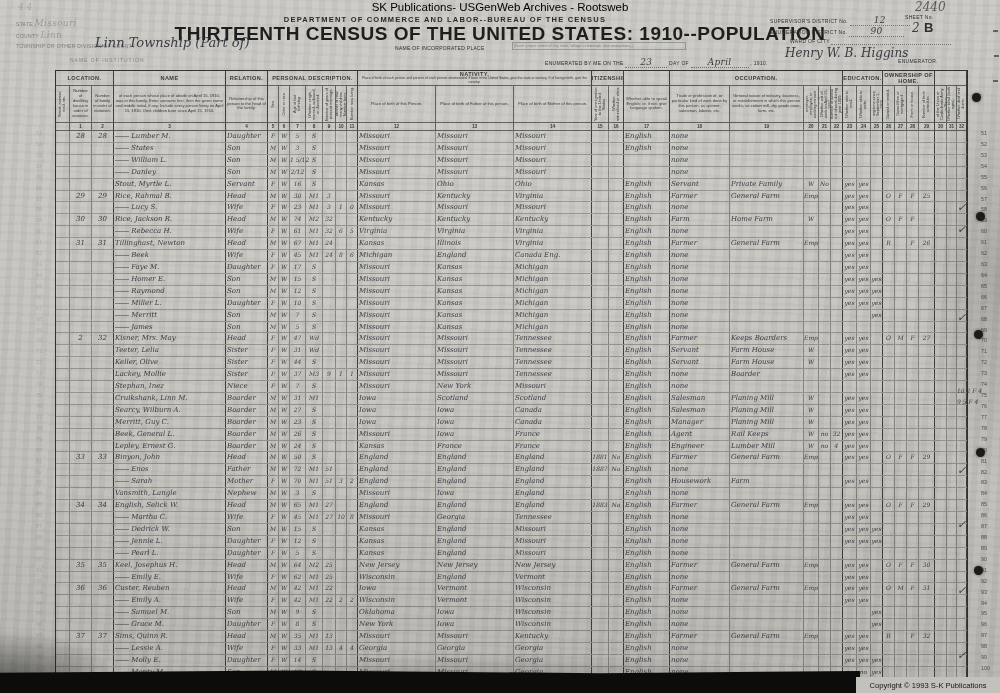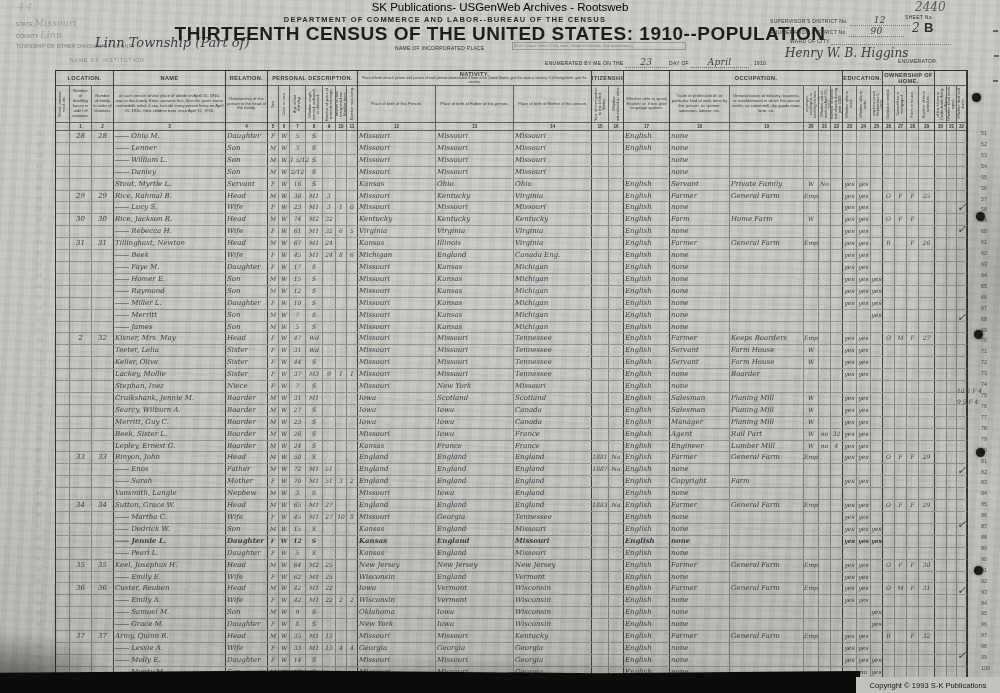--- a/index.html
+++ b/index.html
@@ -280,21 +280,21 @@
         <div class="hdr-cell numrow" style="height: 7px;">28</div>
         <div class="hdr-cell numrow hb" style="height: 7px;">29</div>
         <div class="hdr-cell numrow" style="height: 7px;">30</div>
         <div class="hdr-cell numrow" style="height: 7px;">31</div>
         <div class="hdr-cell numrow hb" style="height: 7px;">32</div>
       </div>
       <div class="grid row" style="grid-template-columns: 14px 22px 22px 112px 42px 11px 11px 16px 17px 13px 11px 11px 78px 78px 78px 17px 15px 46px 60px 74px 15px 12px 12px 14px 14px 12px 12px 12px 12px 16px 12px 10px 10px; height: 10.92px;">
         <div class="row-cell hw c" style="font-size: 6px;"></div>
         <div class="row-cell hw c">28</div>
         <div class="row-cell hw hb c">28</div>
-        <div class="row-cell hw hb">―― Ohio M.</div>
+        <div class="row-cell hw hb">―― Lumber M.</div>
         <div class="row-cell hw hb">Daughter</div>
         <div class="row-cell hw c" style="font-size: 6px;">F</div>
         <div class="row-cell hw c" style="font-size: 6px;">W</div>
         <div class="row-cell hw c" style="font-size: 6px;">5</div>
         <div class="row-cell hw c" style="font-size: 6px;">S</div>
         <div class="row-cell hw c" style="font-size: 6px;"></div>
         <div class="row-cell hw c" style="font-size: 6px;"></div>
         <div class="row-cell hw hb c" style="font-size: 6px;"></div>
         <div class="row-cell hw">Missouri</div>
         <div class="row-cell hw">Missouri</div>
@@ -315,21 +315,21 @@
         <div class="row-cell hw c" style="font-size: 6px;"></div>
         <div class="row-cell hw hb c" style="font-size: 6px;"></div>
         <div class="row-cell hw c" style="font-size: 6px;"></div>
         <div class="row-cell hw c" style="font-size: 6px;"></div>
         <div class="row-cell hw hb c" style="font-size: 6px;"></div>
       </div>
       <div class="grid row" style="grid-template-columns: 14px 22px 22px 112px 42px 11px 11px 16px 17px 13px 11px 11px 78px 78px 78px 17px 15px 46px 60px 74px 15px 12px 12px 14px 14px 12px 12px 12px 12px 16px 12px 10px 10px; height: 10.92px;">
         <div class="row-cell hw c" style="font-size: 6px;"></div>
         <div class="row-cell hw c"></div>
         <div class="row-cell hw hb c"></div>
-        <div class="row-cell hw hb">―― Lenner</div>
+        <div class="row-cell hw hb">―― States</div>
         <div class="row-cell hw hb">Son</div>
         <div class="row-cell hw c" style="font-size: 6px;">M</div>
         <div class="row-cell hw c" style="font-size: 6px;">W</div>
         <div class="row-cell hw c" style="font-size: 6px;">3</div>
         <div class="row-cell hw c" style="font-size: 6px;">S</div>
         <div class="row-cell hw c" style="font-size: 6px;"></div>
         <div class="row-cell hw c" style="font-size: 6px;"></div>
         <div class="row-cell hw hb c" style="font-size: 6px;"></div>
         <div class="row-cell hw">Missouri</div>
         <div class="row-cell hw">Missouri</div>
@@ -1050,21 +1050,21 @@
         <div class="row-cell hw c" style="font-size: 6px;"></div>
         <div class="row-cell hw hb c" style="font-size: 6px;"></div>
         <div class="row-cell hw c" style="font-size: 6px;"></div>
         <div class="row-cell hw c" style="font-size: 6px;"></div>
         <div class="row-cell hw hb c" style="font-size: 6px;"></div>
       </div>
       <div class="grid row" style="grid-template-columns: 14px 22px 22px 112px 42px 11px 11px 16px 17px 13px 11px 11px 78px 78px 78px 17px 15px 46px 60px 74px 15px 12px 12px 14px 14px 12px 12px 12px 12px 16px 12px 10px 10px; height: 10.92px;">
         <div class="row-cell hw c" style="font-size: 6px;"></div>
         <div class="row-cell hw c"></div>
         <div class="row-cell hw hb c"></div>
-        <div class="row-cell hw hb">Cruikshank, Jennie M.</div>
+        <div class="row-cell hw hb">Cruikshank, Linn M.</div>
         <div class="row-cell hw hb">Boarder</div>
         <div class="row-cell hw c" style="font-size: 6px;">M</div>
         <div class="row-cell hw c" style="font-size: 6px;">W</div>
         <div class="row-cell hw c" style="font-size: 6px;">31</div>
         <div class="row-cell hw c" style="font-size: 6px;">M1</div>
         <div class="row-cell hw c" style="font-size: 6px;"></div>
         <div class="row-cell hw c" style="font-size: 6px;"></div>
         <div class="row-cell hw hb c" style="font-size: 6px;"></div>
         <div class="row-cell hw">Iowa</div>
         <div class="row-cell hw">Scotland</div>
@@ -1155,37 +1155,37 @@
         <div class="row-cell hw c" style="font-size: 6px;"></div>
         <div class="row-cell hw hb c" style="font-size: 6px;"></div>
         <div class="row-cell hw c" style="font-size: 6px;"></div>
         <div class="row-cell hw c" style="font-size: 6px;"></div>
         <div class="row-cell hw hb c" style="font-size: 6px;"></div>
       </div>
       <div class="grid row" style="grid-template-columns: 14px 22px 22px 112px 42px 11px 11px 16px 17px 13px 11px 11px 78px 78px 78px 17px 15px 46px 60px 74px 15px 12px 12px 14px 14px 12px 12px 12px 12px 16px 12px 10px 10px; height: 10.92px;">
         <div class="row-cell hw c" style="font-size: 6px;"></div>
         <div class="row-cell hw c"></div>
         <div class="row-cell hw hb c"></div>
-        <div class="row-cell hw hb">Beek, Sister L.</div>
+        <div class="row-cell hw hb">Beek, General L.</div>
         <div class="row-cell hw hb">Boarder</div>
         <div class="row-cell hw c" style="font-size: 6px;">M</div>
         <div class="row-cell hw c" style="font-size: 6px;">W</div>
         <div class="row-cell hw c" style="font-size: 6px;">26</div>
         <div class="row-cell hw c" style="font-size: 6px;">S</div>
         <div class="row-cell hw c" style="font-size: 6px;"></div>
         <div class="row-cell hw c" style="font-size: 6px;"></div>
         <div class="row-cell hw hb c" style="font-size: 6px;"></div>
         <div class="row-cell hw">Missouri</div>
         <div class="row-cell hw">Iowa</div>
         <div class="row-cell hw hb">France</div>
         <div class="row-cell hw c" style="font-size: 6px;"></div>
         <div class="row-cell hw hb c" style="font-size: 6px;"></div>
         <div class="row-cell hw hb">English</div>
         <div class="row-cell hw">Agent</div>
-        <div class="row-cell hw">Rail Part</div>
+        <div class="row-cell hw">Rail Keeps</div>
         <div class="row-cell hw c" style="font-size: 6px;">W</div>
         <div class="row-cell hw c" style="font-size: 6px;">no</div>
         <div class="row-cell hw hb c" style="font-size: 6px;">32</div>
         <div class="row-cell hw c" style="font-size: 6px;">yes</div>
         <div class="row-cell hw c" style="font-size: 6px;">yes</div>
         <div class="row-cell hw hb c" style="font-size: 6px;"></div>
         <div class="row-cell hw c" style="font-size: 6px;"></div>
         <div class="row-cell hw c" style="font-size: 6px;"></div>
         <div class="row-cell hw c" style="font-size: 6px;"></div>
         <div class="row-cell hw hb c" style="font-size: 6px;"></div>
@@ -1310,21 +1310,21 @@
         <div class="row-cell hw c" style="font-size: 6px;">M1</div>
         <div class="row-cell hw c" style="font-size: 6px;">51</div>
         <div class="row-cell hw c" style="font-size: 6px;">3</div>
         <div class="row-cell hw hb c" style="font-size: 6px;">2</div>
         <div class="row-cell hw">England</div>
         <div class="row-cell hw">England</div>
         <div class="row-cell hw hb">England</div>
         <div class="row-cell hw c" style="font-size: 6px;"></div>
         <div class="row-cell hw hb c" style="font-size: 6px;"></div>
         <div class="row-cell hw hb">English</div>
-        <div class="row-cell hw">Copyright</div>
+        <div class="row-cell hw">Housework</div>
         <div class="row-cell hw">Farm</div>
         <div class="row-cell hw c" style="font-size: 6px;"></div>
         <div class="row-cell hw c" style="font-size: 6px;"></div>
         <div class="row-cell hw hb c" style="font-size: 6px;"></div>
         <div class="row-cell hw c" style="font-size: 6px;">yes</div>
         <div class="row-cell hw c" style="font-size: 6px;">yes</div>
         <div class="row-cell hw hb c" style="font-size: 6px;"></div>
         <div class="row-cell hw c" style="font-size: 6px;"></div>
         <div class="row-cell hw c" style="font-size: 6px;"></div>
         <div class="row-cell hw c" style="font-size: 6px;"></div>
@@ -1365,21 +1365,21 @@
         <div class="row-cell hw c" style="font-size: 6px;"></div>
         <div class="row-cell hw hb c" style="font-size: 6px;"></div>
         <div class="row-cell hw c" style="font-size: 6px;"></div>
         <div class="row-cell hw c" style="font-size: 6px;"></div>
         <div class="row-cell hw hb c" style="font-size: 6px;"></div>
       </div>
       <div class="grid row" style="grid-template-columns: 14px 22px 22px 112px 42px 11px 11px 16px 17px 13px 11px 11px 78px 78px 78px 17px 15px 46px 60px 74px 15px 12px 12px 14px 14px 12px 12px 12px 12px 16px 12px 10px 10px; height: 10.92px;">
         <div class="row-cell hw c" style="font-size: 6px;"></div>
         <div class="row-cell hw c">34</div>
         <div class="row-cell hw hb c">34</div>
-        <div class="row-cell hw hb">Sutton, Grace W.</div>
+        <div class="row-cell hw hb">English, Selick W.</div>
         <div class="row-cell hw hb">Head</div>
         <div class="row-cell hw c" style="font-size: 6px;">M</div>
         <div class="row-cell hw c" style="font-size: 6px;">W</div>
         <div class="row-cell hw c" style="font-size: 6px;">65</div>
         <div class="row-cell hw c" style="font-size: 6px;">M1</div>
         <div class="row-cell hw c" style="font-size: 6px;">27</div>
         <div class="row-cell hw c" style="font-size: 6px;"></div>
         <div class="row-cell hw hb c" style="font-size: 6px;"></div>
         <div class="row-cell hw">England</div>
         <div class="row-cell hw">England</div>
@@ -1466,21 +1466,21 @@
         <div class="row-cell hw c" style="font-size: 6px;">yes</div>
         <div class="row-cell hw hb c" style="font-size: 6px;">yes</div>
         <div class="row-cell hw c" style="font-size: 6px;"></div>
         <div class="row-cell hw c" style="font-size: 6px;"></div>
         <div class="row-cell hw c" style="font-size: 6px;"></div>
         <div class="row-cell hw hb c" style="font-size: 6px;"></div>
         <div class="row-cell hw c" style="font-size: 6px;"></div>
         <div class="row-cell hw c" style="font-size: 6px;"></div>
         <div class="row-cell hw hb c" style="font-size: 6px;"></div>
       </div>
-      <div class="grid row" style="grid-template-columns: 14px 22px 22px 112px 42px 11px 11px 16px 17px 13px 11px 11px 78px 78px 78px 17px 15px 46px 60px 74px 15px 12px 12px 14px 14px 12px 12px 12px 12px 16px 12px 10px 10px; height: 10.92px; font-weight: bold;">
+      <div class="grid row" style="grid-template-columns: 14px 22px 22px 112px 42px 11px 11px 16px 17px 13px 11px 11px 78px 78px 78px 17px 15px 46px 60px 74px 15px 12px 12px 14px 14px 12px 12px 12px 12px 16px 12px 10px 10px; height: 10.92px;">
         <div class="row-cell hw c" style="font-size: 6px;"></div>
         <div class="row-cell hw c"></div>
         <div class="row-cell hw hb c"></div>
         <div class="row-cell hw hb">―― Jennie L.</div>
         <div class="row-cell hw hb">Daughter</div>
         <div class="row-cell hw c" style="font-size: 6px;">F</div>
         <div class="row-cell hw c" style="font-size: 6px;">W</div>
         <div class="row-cell hw c" style="font-size: 6px;">12</div>
         <div class="row-cell hw c" style="font-size: 6px;">S</div>
         <div class="row-cell hw c" style="font-size: 6px;"></div>
@@ -1750,21 +1750,21 @@
         <div class="row-cell hw c" style="font-size: 6px;"></div>
         <div class="row-cell hw hb c" style="font-size: 6px;"></div>
         <div class="row-cell hw c" style="font-size: 6px;"></div>
         <div class="row-cell hw c" style="font-size: 6px;"></div>
         <div class="row-cell hw hb c" style="font-size: 6px;"></div>
       </div>
       <div class="grid row" style="grid-template-columns: 14px 22px 22px 112px 42px 11px 11px 16px 17px 13px 11px 11px 78px 78px 78px 17px 15px 46px 60px 74px 15px 12px 12px 14px 14px 12px 12px 12px 12px 16px 12px 10px 10px; height: 10.92px;">
         <div class="row-cell hw c" style="font-size: 6px;"></div>
         <div class="row-cell hw c">37</div>
         <div class="row-cell hw hb c">37</div>
-        <div class="row-cell hw hb">Army, Quinn R.</div>
+        <div class="row-cell hw hb">Sims, Quinn R.</div>
         <div class="row-cell hw hb">Head</div>
         <div class="row-cell hw c" style="font-size: 6px;">M</div>
         <div class="row-cell hw c" style="font-size: 6px;">W</div>
         <div class="row-cell hw c" style="font-size: 6px;">35</div>
         <div class="row-cell hw c" style="font-size: 6px;">M1</div>
         <div class="row-cell hw c" style="font-size: 6px;">13</div>
         <div class="row-cell hw c" style="font-size: 6px;"></div>
         <div class="row-cell hw hb c" style="font-size: 6px;"></div>
         <div class="row-cell hw">Missouri</div>
         <div class="row-cell hw">Missouri</div>

